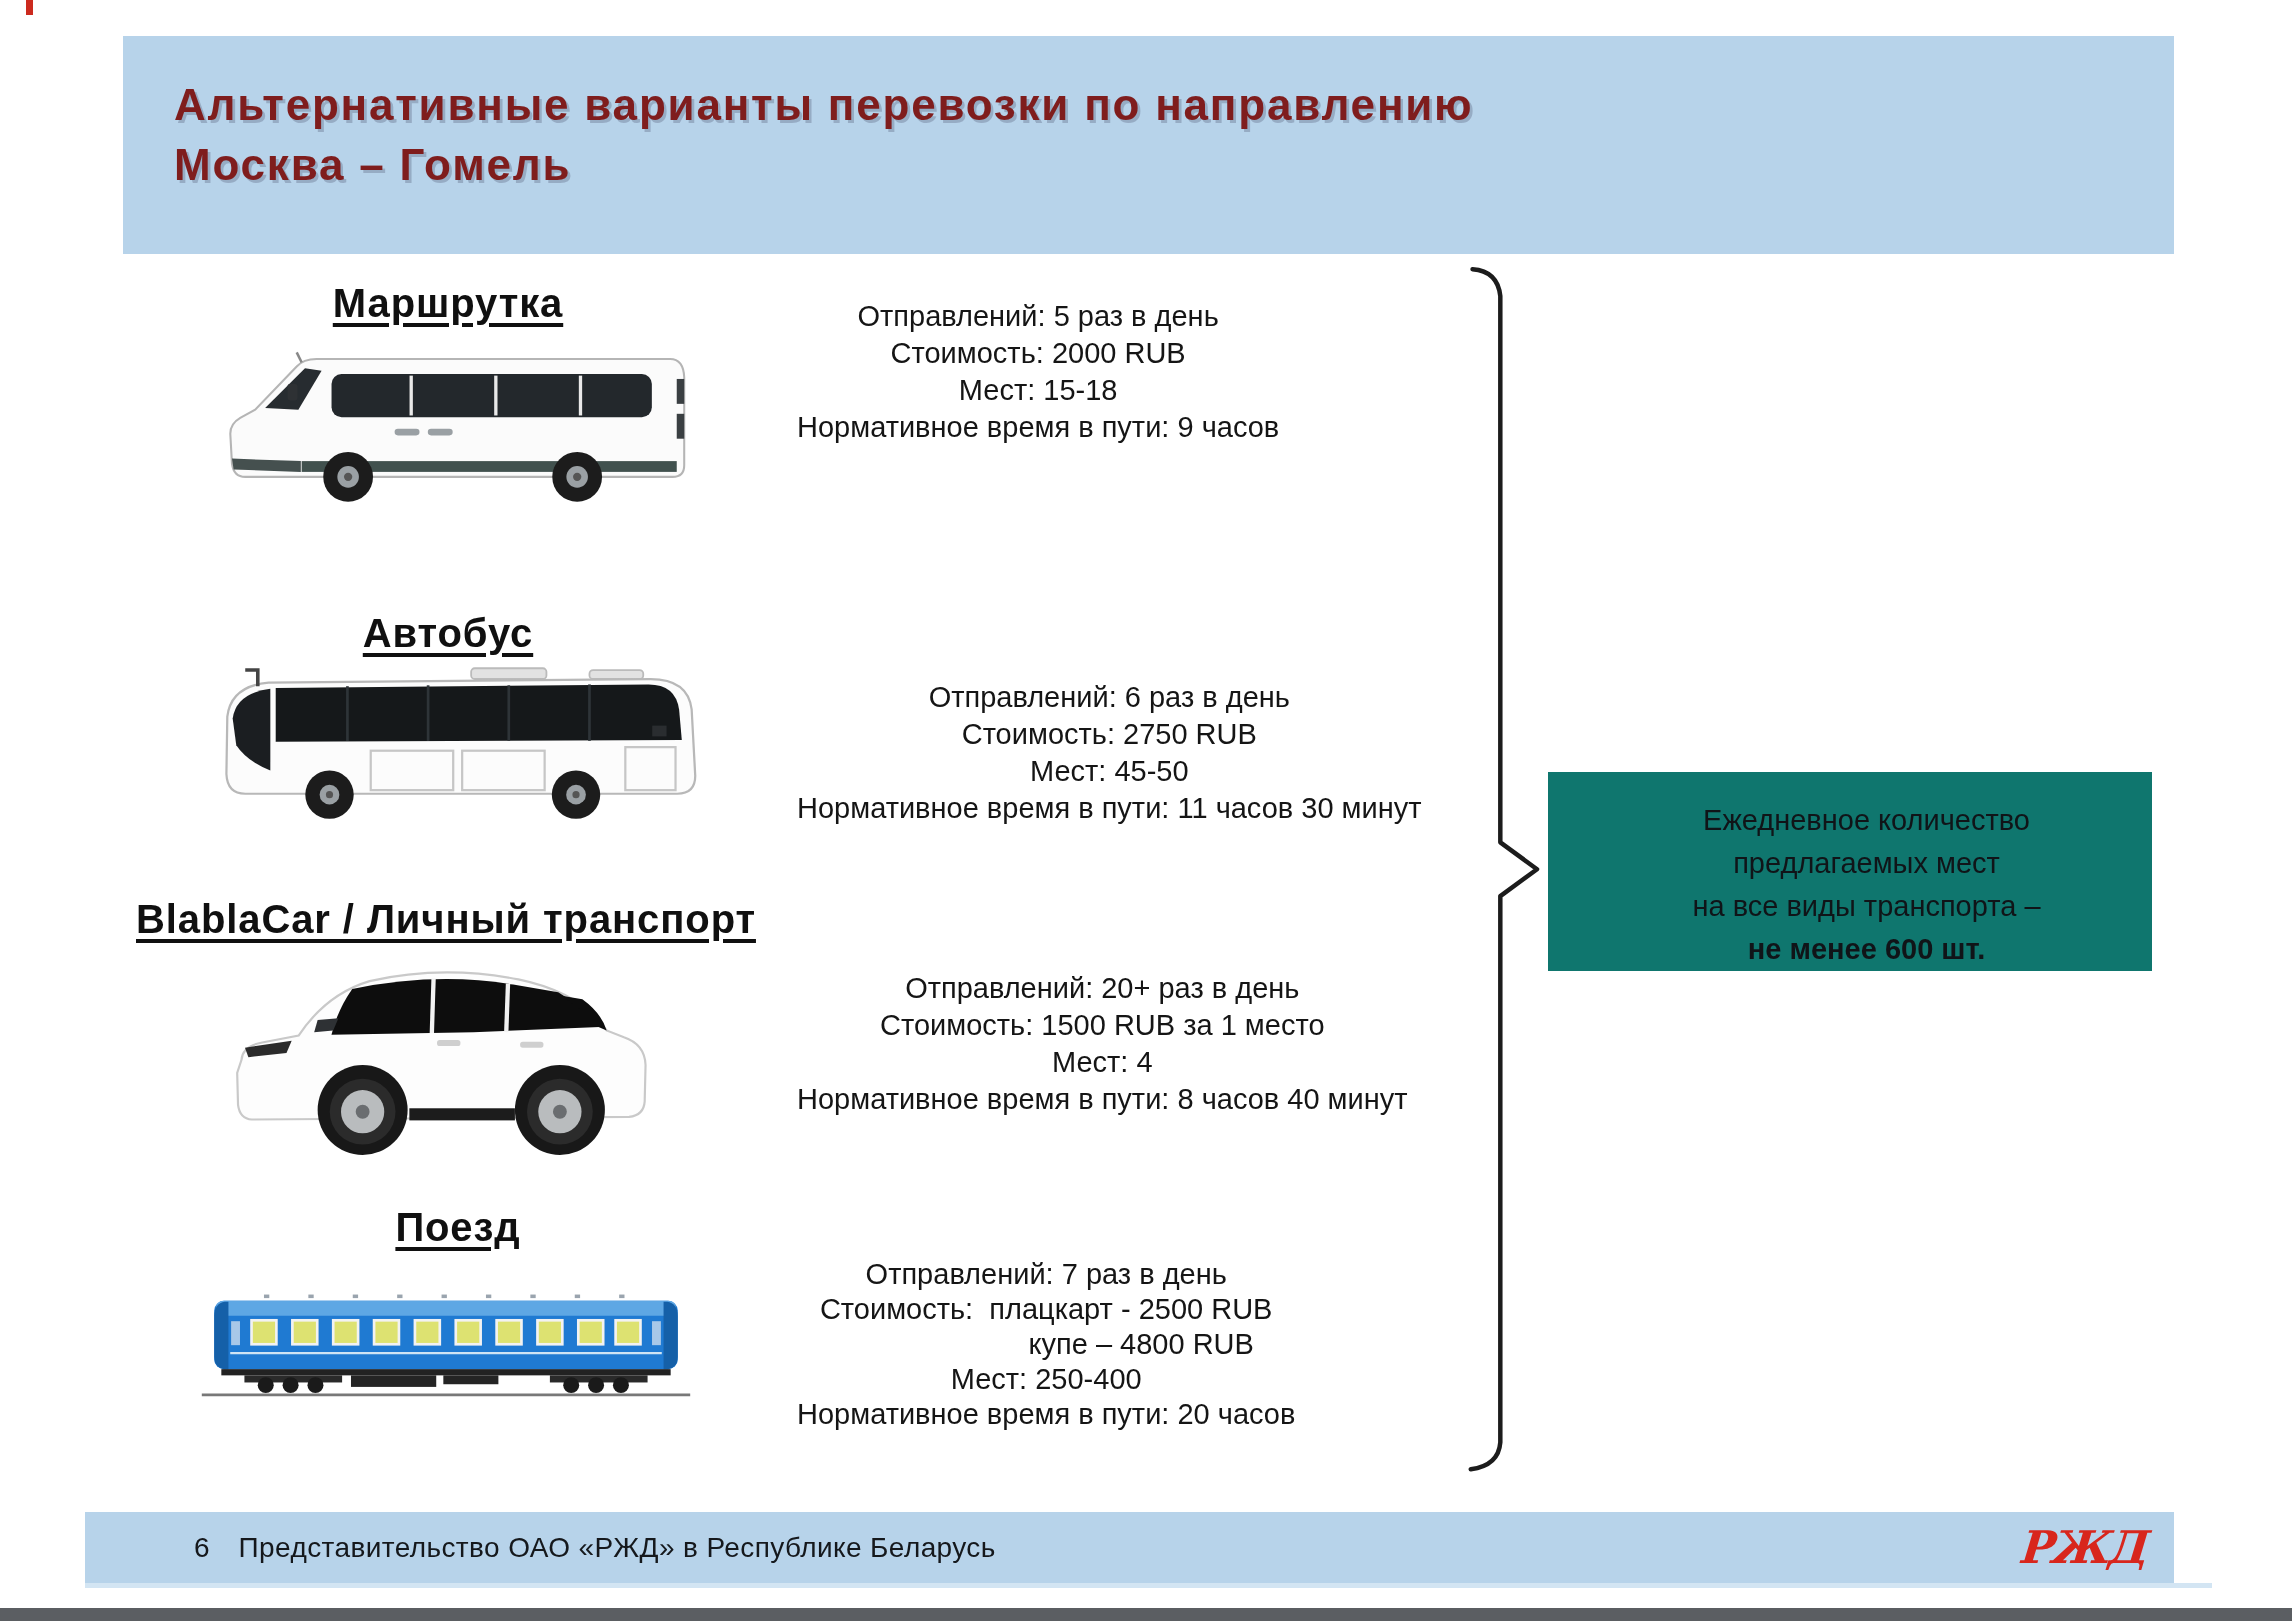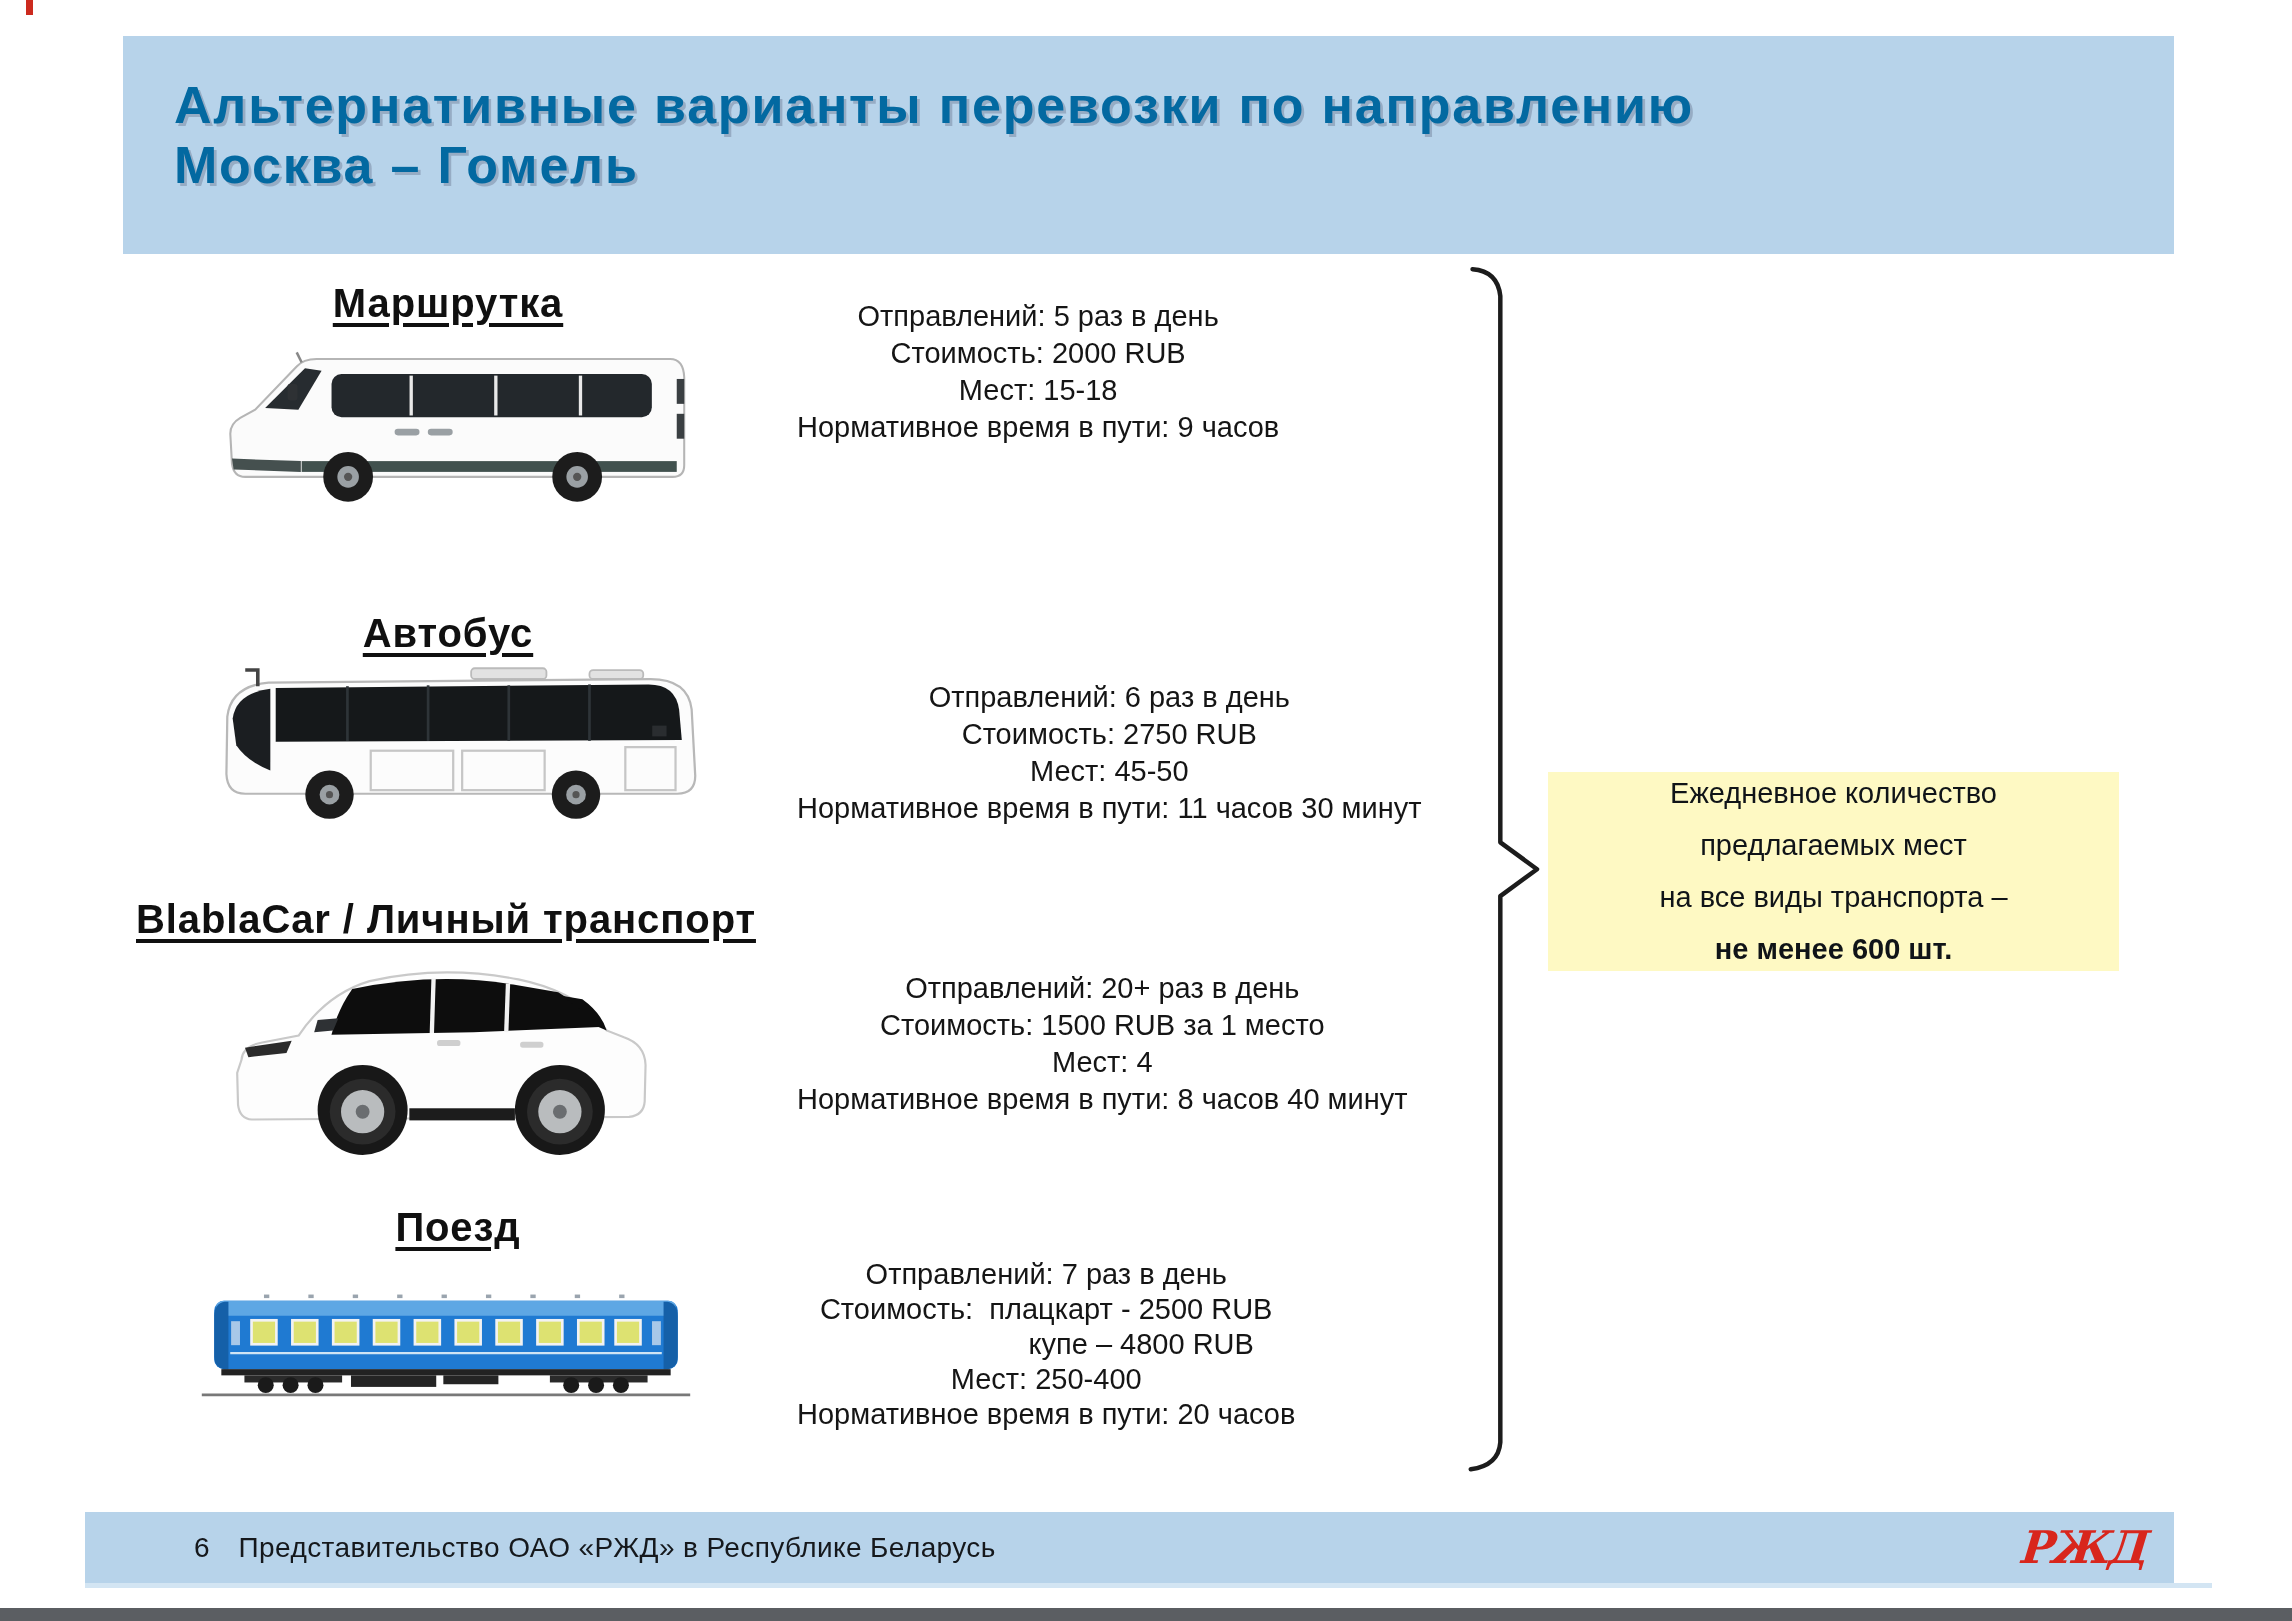--- a/index.html
+++ b/index.html
@@ -11,22 +11,22 @@
   
   .red-tick{position:absolute; left:26px; top:0; width:7.2px; height:15px; background:#cc2a1e;}
 
   
   .banner{
     position:absolute; left:123px; top:36px; width:2051px; height:218px;
     background:#b7d3ea;
   }
   .banner .title{
     position:absolute; left:51px; top:39px;
-    font-size:52px; font-weight:bold; letter-spacing:1.8px;
-    color:#0369a1; line-height:60px;
+    font-size:44px; font-weight:bold; letter-spacing:1.8px;
+    color:#7f1d1d; line-height:60px;
     text-shadow:2.7px 2.7px 0 rgba(110,125,150,0.45);
     white-space:pre;
   }
 
   
   .opt-header{
     position:absolute; font-size:40px; font-weight:bold; letter-spacing:0.9px;
     color:#101010; text-decoration:underline;
     text-decoration-thickness:3.6px; text-underline-offset:6.3px;
     white-space:pre;
@@ -41,22 +41,22 @@
 
   
   .veh{position:absolute;}
 
   
   .bracket{position:absolute; left:1458px; top:262px;}
 
   
   .callout{
     position:absolute; left:1548px; top:772px; width:571px; height:199px;
-    background:#fef9c3; display:flex; flex-direction:column; justify-content:space-between;
-    text-align:center; font-size:29px; line-height:43px; color:#101418;
+    background:#0f766e; display:flex; flex-direction:column; justify-content:flex-end;
+    text-align:center; font-size:29px; line-height:43px; color:#101418;padding-left:33px;
   }
   .callout .bold-line{font-weight:bold;}
 
   
   .footer-band{
     position:absolute; left:85px; top:1512px; width:2089px; height:72px;
     background:#b7d3ea; display:flex; align-items:center;
     font-size:28px; color:#15181c;
   }
   .footer-band .page-num{margin-left:109px;}

